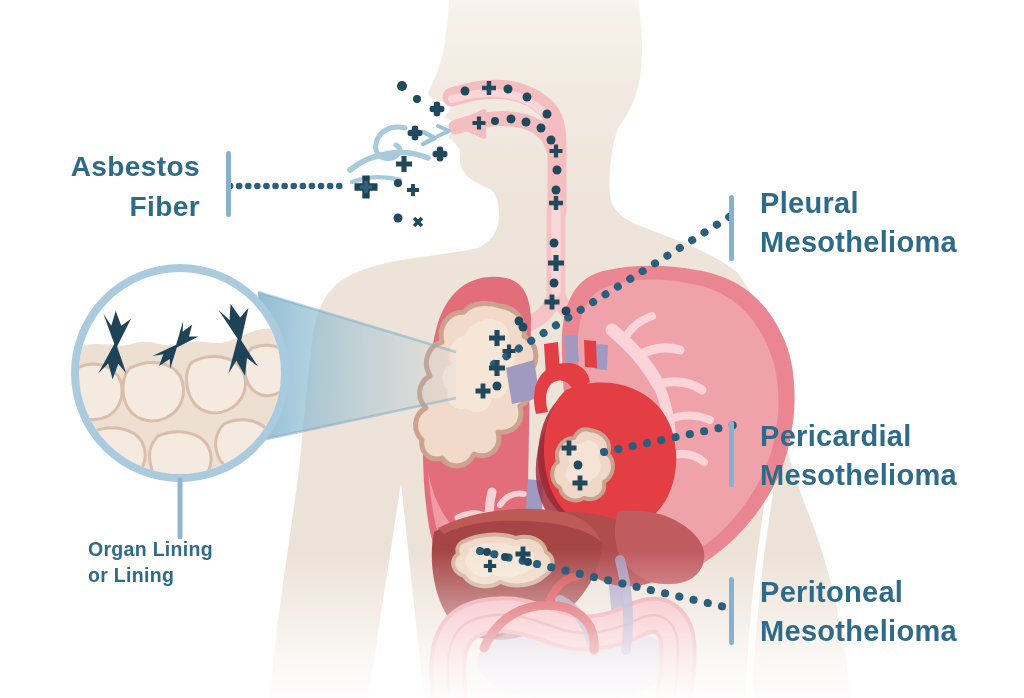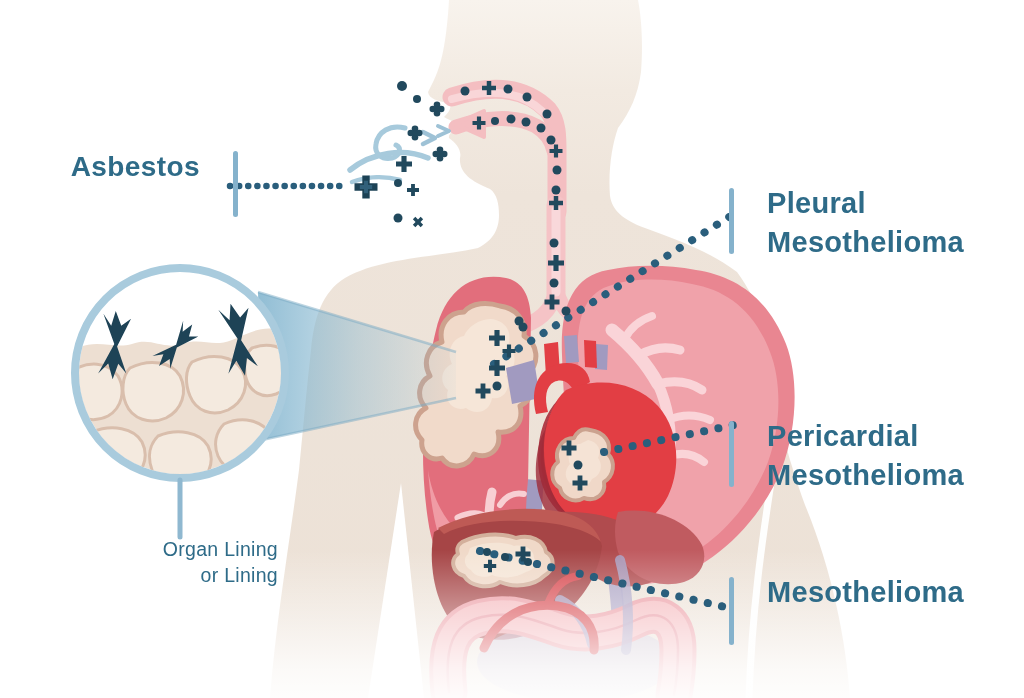--- a/index.html
+++ b/index.html
@@ -1,32 +1,32 @@
 <!DOCTYPE html>
 <html><head>
 <meta charset="utf-8">
 <style>
   html,body{margin:0;padding:0;background:#fff;}
   #stage{position:relative;width:1024px;height:698px;background:#fff;overflow:hidden;
          font-family:"Liberation Sans",sans-serif;}
   #art{position:absolute;left:0;top:0;}
-  .lbl{position:absolute;display:flex;gap:33px;align-items:flex-start;}
+  .lbl{position:absolute;display:flex;gap:26px;align-items:flex-start;}
   .bar{width:5px;background:#85B2CC;border-radius:2.5px;flex:none;margin-top:4px;}
   .lbl .txt{font-weight:700;font-size:29px;line-height:1.33;color:#2E6B88;letter-spacing:.3px;}
   #lbl-asbestos{left:58px;top:147px;}
   #lbl-asbestos .txt{width:142px;text-align:right;font-size:28px;line-height:1.42;color:#2E6B88;font-weight:700;letter-spacing:.4px;}
   #lbl-asbestos .bar{height:66px;}
-  #lbl-pleural{left:729px;top:184px;}
+  #lbl-pleural{left:729px;top:184px;align-items:flex-end;}
   #lbl-pleural .bar{height:66px;}
   #lbl-pericardial{left:729px;top:388px;margin-top:29px;}
   #lbl-pericardial .bar{height:66px;}
   #lbl-peritoneal{left:729px;top:573px;}
   #lbl-peritoneal .bar{height:68px;}
-  #lbl-organ{position:absolute;left:88px;top:537px;width:190px;text-align:right;
-             font-weight:400;font-size:19.5px;line-height:1.32;color:#2E6B88;letter-spacing:.3px;}
+  #lbl-organ{position:absolute;left:88px;top:537px;width:190px;text-align:left;
+             font-weight:700;font-size:19.5px;line-height:1.32;color:#2E6B88;letter-spacing:.3px;}
 </style>
 </head>
 <body>
 
 <div id="stage">
 
 <svg id="art" width="1024" height="698" viewBox="0 0 1024 698">
   <defs>
     <linearGradient id="bodyG" x1="0" y1="0" x2="0" y2="1">
       <stop offset="0" stop-color="#F8F3ED"></stop>
@@ -292,20 +292,21 @@
         <circle cx="505" cy="557" r="4"></circle>
     <use href="#plusP" transform="translate(523,554) scale(0.75)"></use>
     <use href="#plusP" transform="translate(490,566) scale(0.62)"></use>
     <circle cx="528" cy="562" r="4"></circle>
   </g>
 </svg>
 
 <div class="lbl" id="lbl-asbestos">
   <div class="txt">
     <div>Asbestos</div>
+    <div>Fiber</div>
   </div>
   <div class="bar"></div>
 </div>
 
 <div class="lbl" id="lbl-pleural">
   <div class="bar"></div>
   <div class="txt">
     <div>Pleural</div>
     <div>Mesothelioma</div>
   </div>
@@ -315,20 +316,21 @@
   <div class="bar"></div>
   <div class="txt">
     <div>Pericardial</div>
     <div>Mesothelioma</div>
   </div>
 </div>
 
 <div class="lbl" id="lbl-peritoneal">
   <div class="bar"></div>
   <div class="txt">
+    <div>Peritoneal</div>
     <div>Mesothelioma</div>
   </div>
 </div>
 
 <div id="lbl-organ">
   <div>Organ Lining</div>
   <div>or Lining</div>
 </div>
 
 </div>

